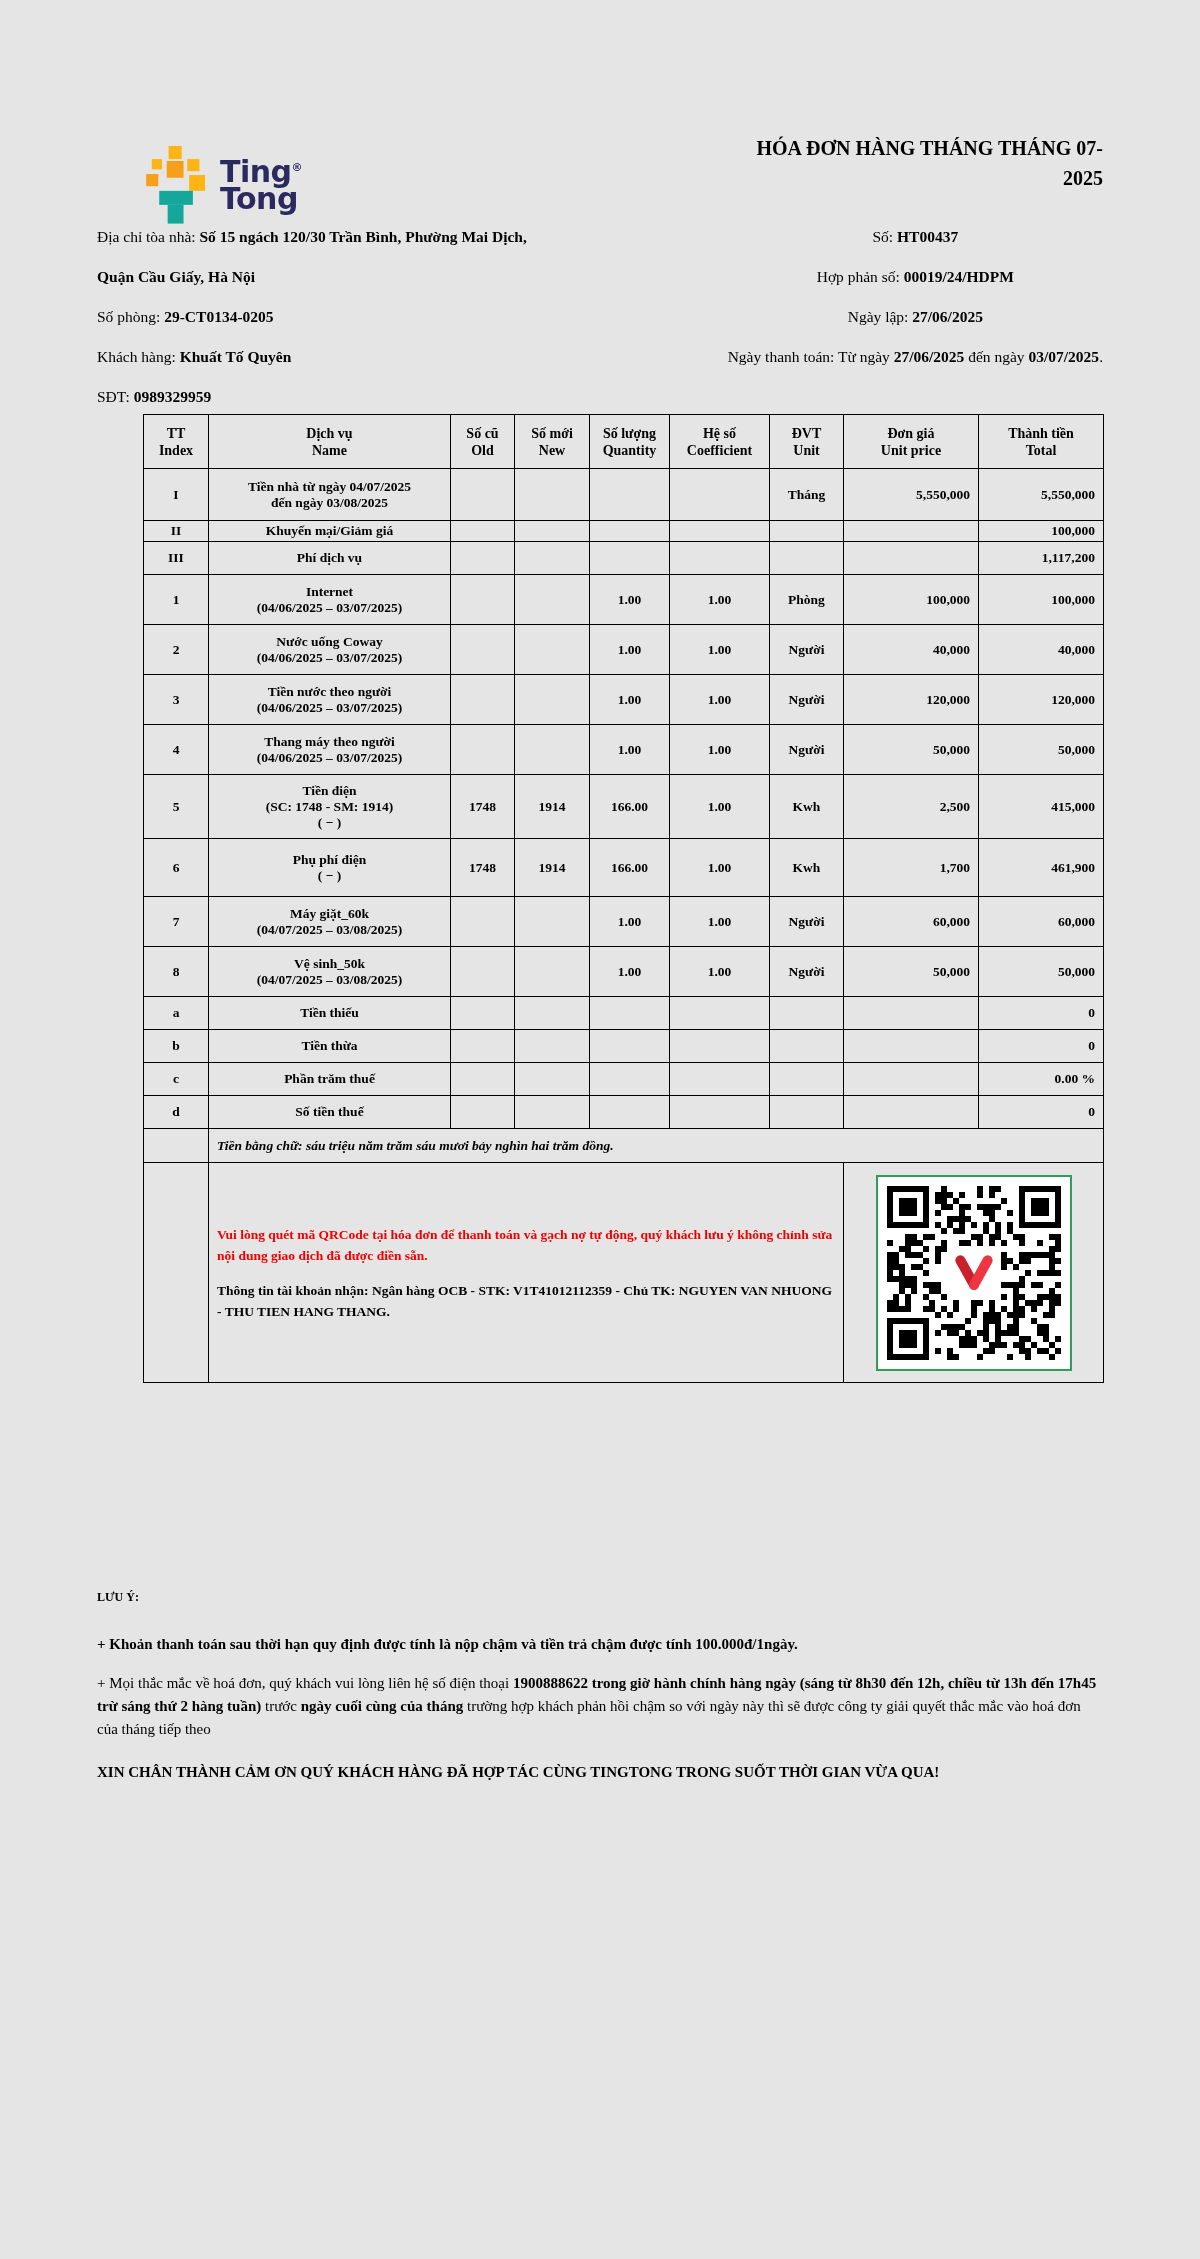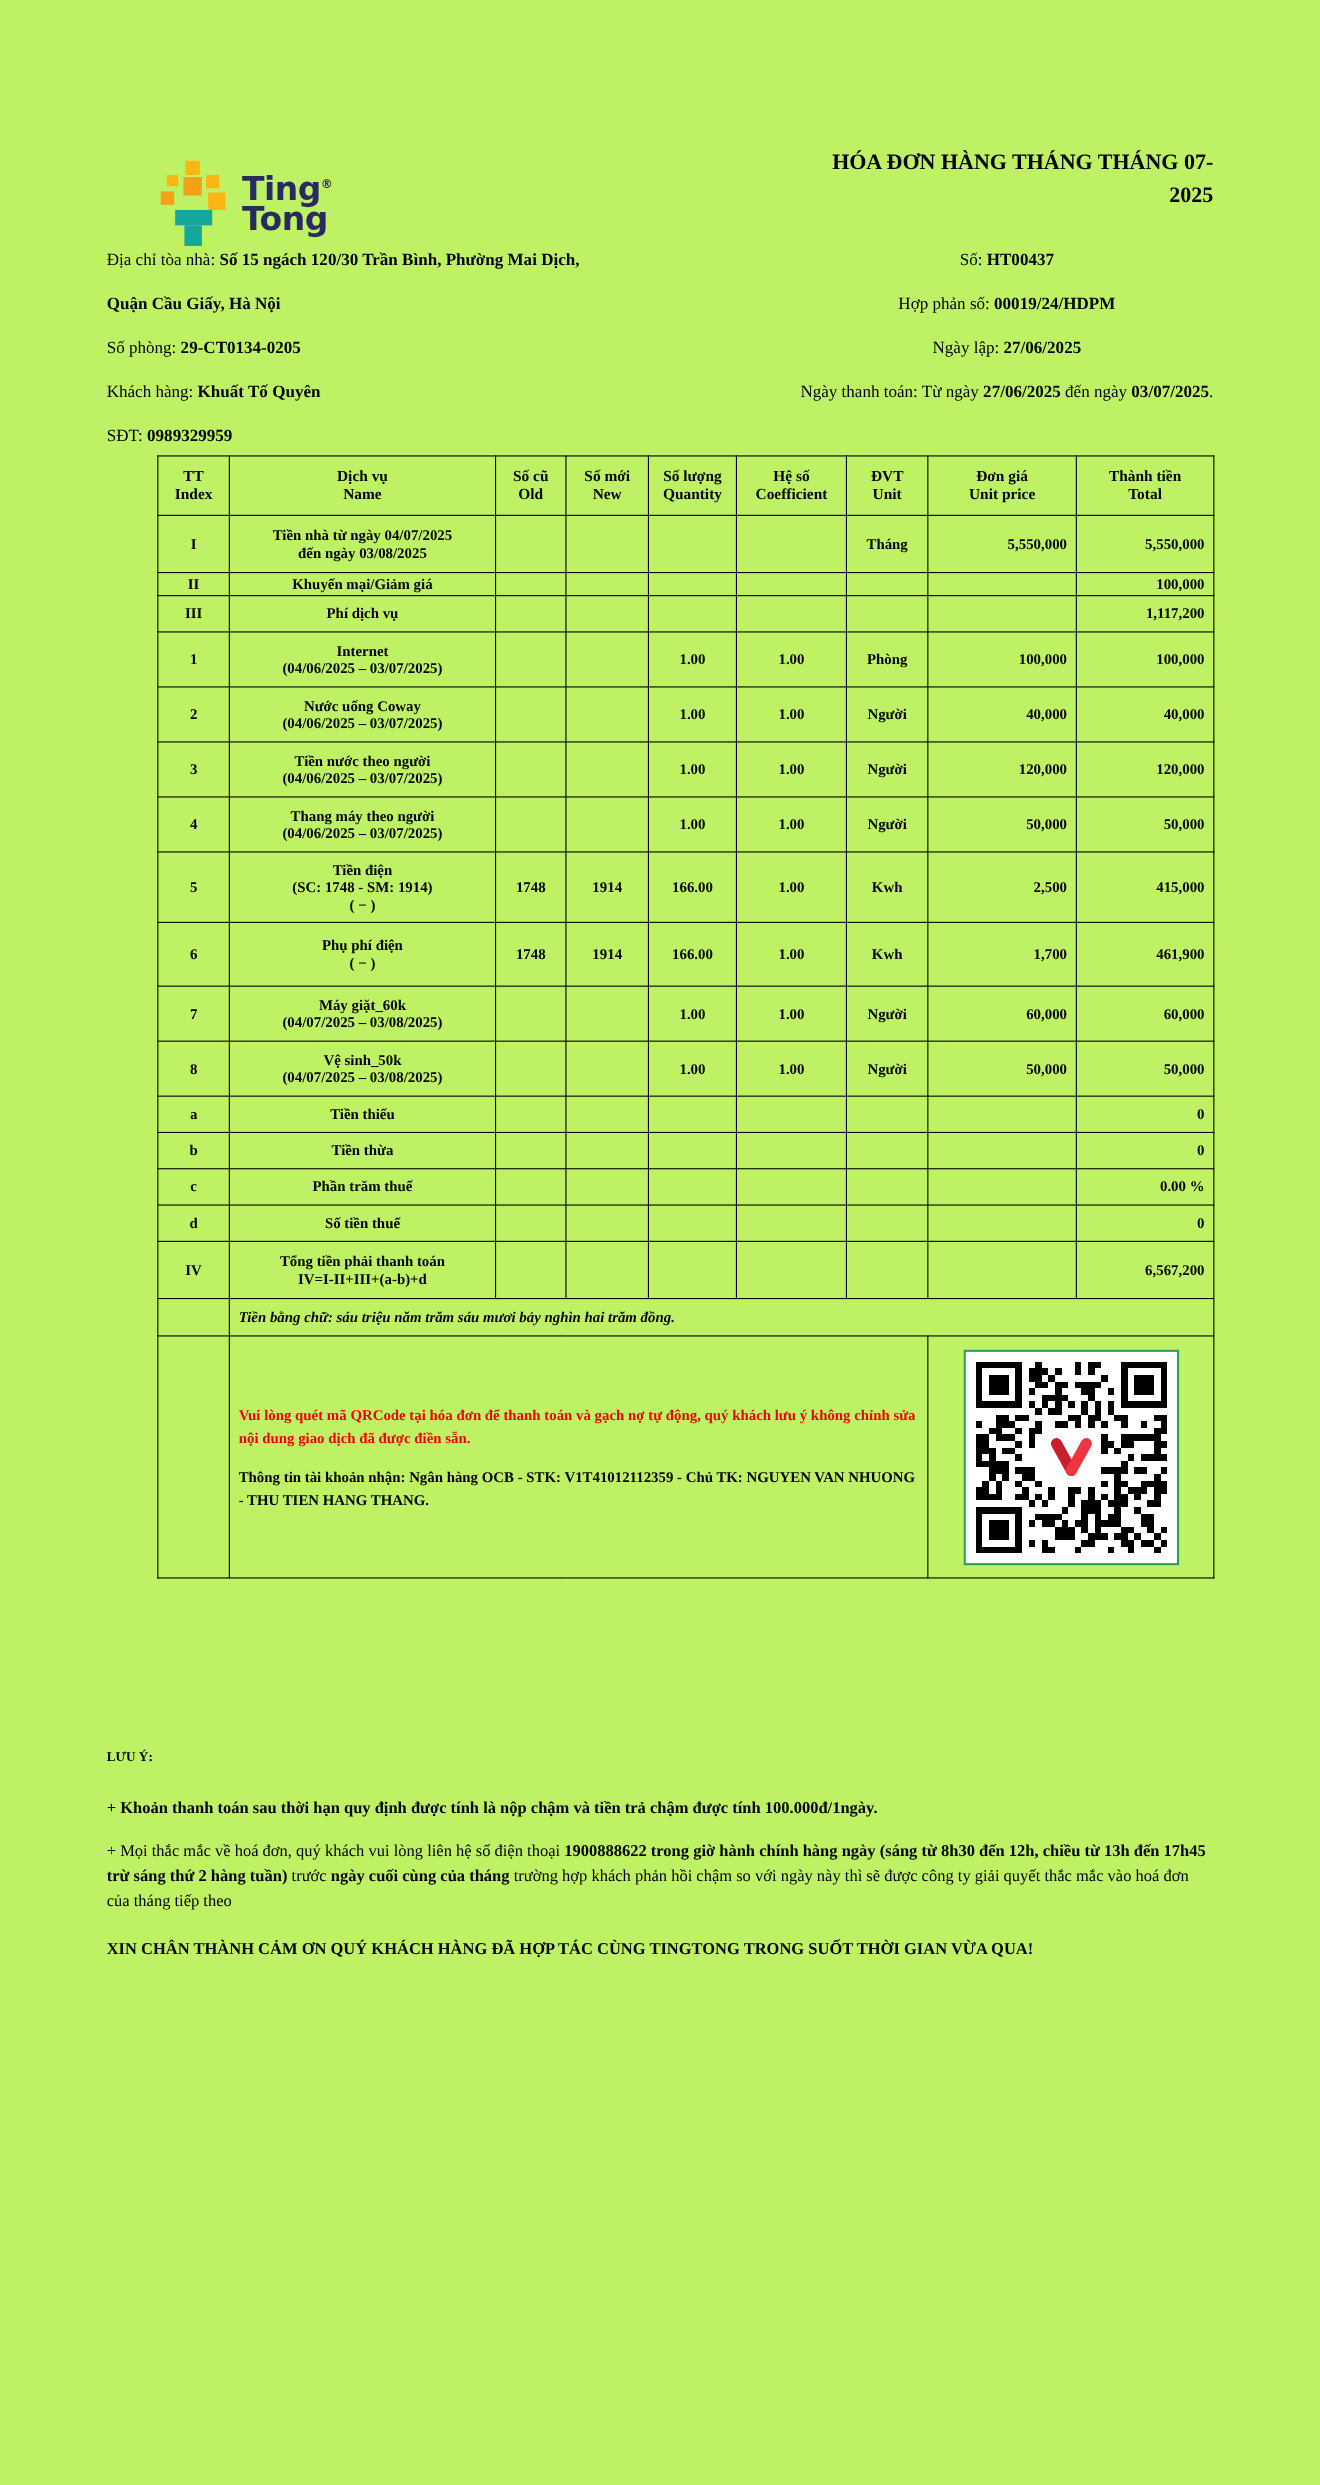--- a/index.html
+++ b/index.html
@@ -1,16 +1,16 @@
 <!DOCTYPE html>
 <html><head>
 <meta charset="utf-8">
 <style>
   html,body{margin:0;padding:0;background:#fff;}
-  .page{position:relative;width:1200px;height:2259px;background:#bef264;overflow:hidden;
+  .page{position:relative;width:1200px;height:2259px;background:#e5e5e5;overflow:hidden;
         font-family:"Liberation Serif","DejaVu Serif",serif;color:#000;}
   .b{font-weight:bold;}
   
   .logo{position:absolute;left:144px;top:146px;display:flex;align-items:flex-start;gap:10px;}
   .logo-text{font-family:"DejaVu Sans","Liberation Sans",sans-serif;font-weight:bold;
              color:#2b2a5f;font-size:30px;line-height:27px;letter-spacing:-0.5px;margin-top:8px;}
   .logo-text .reg{font-size:11px;vertical-align:super;}
   
   .title{position:absolute;right:97px;top:133px;text-align:right;font-weight:bold;
          font-size:20px;line-height:30px;width:520px;}
@@ -334,34 +334,20 @@
           <td class="a-l">
             <div class="nline">Số tiền thuế</div>
           </td>
           <td class="a-c"></td>
           <td class="a-c"></td>
           <td class="a-c"></td>
           <td class="a-c"></td>
           <td class="a-c"></td>
           <td class="a-r"></td>
           <td class="a-r">0</td>
-        </tr>
-        <tr style="height: 52px;">
-          <td class="a-c">IV</td>
-          <td class="a-l">
-            <div class="nline">Tổng tiền phải thanh toán</div>
-            <div class="nline">IV=I-II+III+(a-b)+d</div>
-          </td>
-          <td class="a-c"></td>
-          <td class="a-c"></td>
-          <td class="a-c"></td>
-          <td class="a-c"></td>
-          <td class="a-c"></td>
-          <td class="a-r"></td>
-          <td class="a-r">6,567,200</td>
         </tr>
         <tr style="height: 34px;">
           <td class="a-c"></td>
           <td class="words" colspan="8"><span>Tiền bằng chữ: </span><span class="val">sáu triệu năm trăm sáu mươi bảy nghìn hai trăm đồng.</span></td>
         </tr>
         <tr style="height: 220px;">
           <td class="a-c"></td>
           <td class="qr-text" colspan="6">
             <div class="red-note" style="color: rgb(242, 0, 0);">Vui lòng quét mã QRCode tại hóa đơn để thanh toán và gạch nợ tự động, quý khách lưu ý không chỉnh sửa nội dung giao dịch đã được điền sẵn.</div>
             <div><span>Thông tin tài khoản nhận: Ngân hàng OCB - STK: </span><span class="b">V1T41012112359</span><span> - Chủ TK: </span><span class="b">NGUYEN VAN NHUONG - THU TIEN HANG THANG</span><span>.</span></div>

